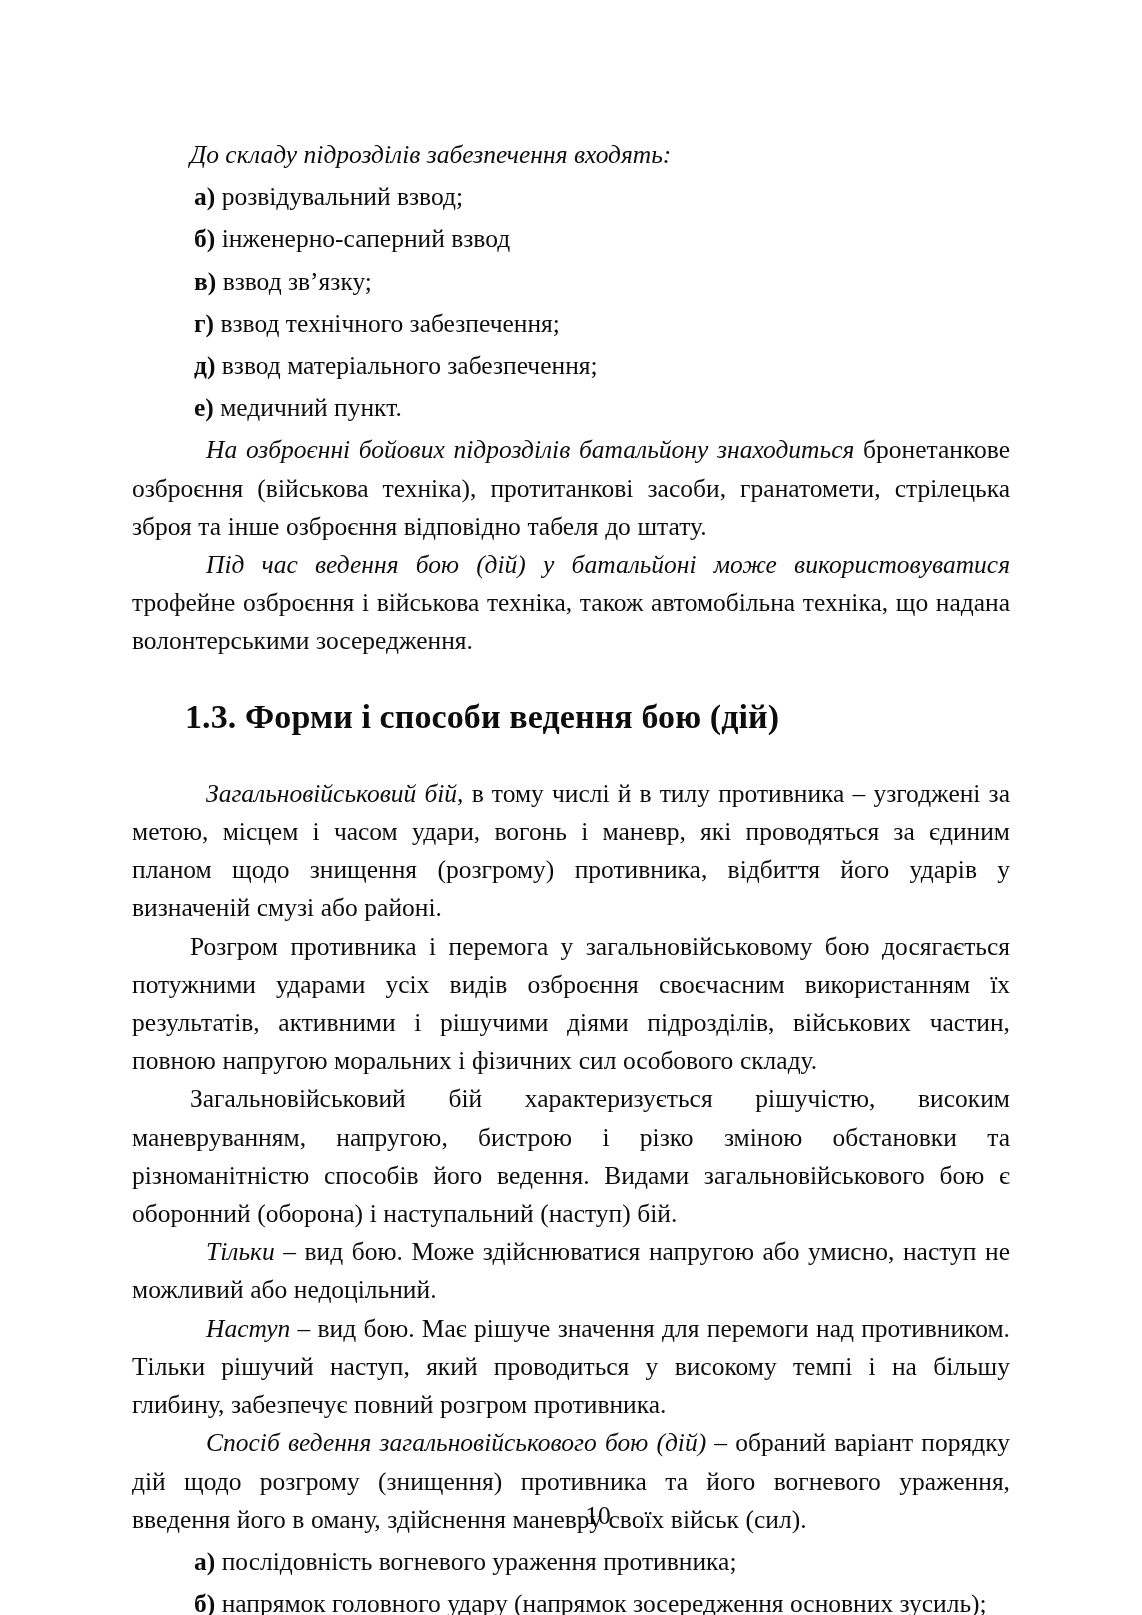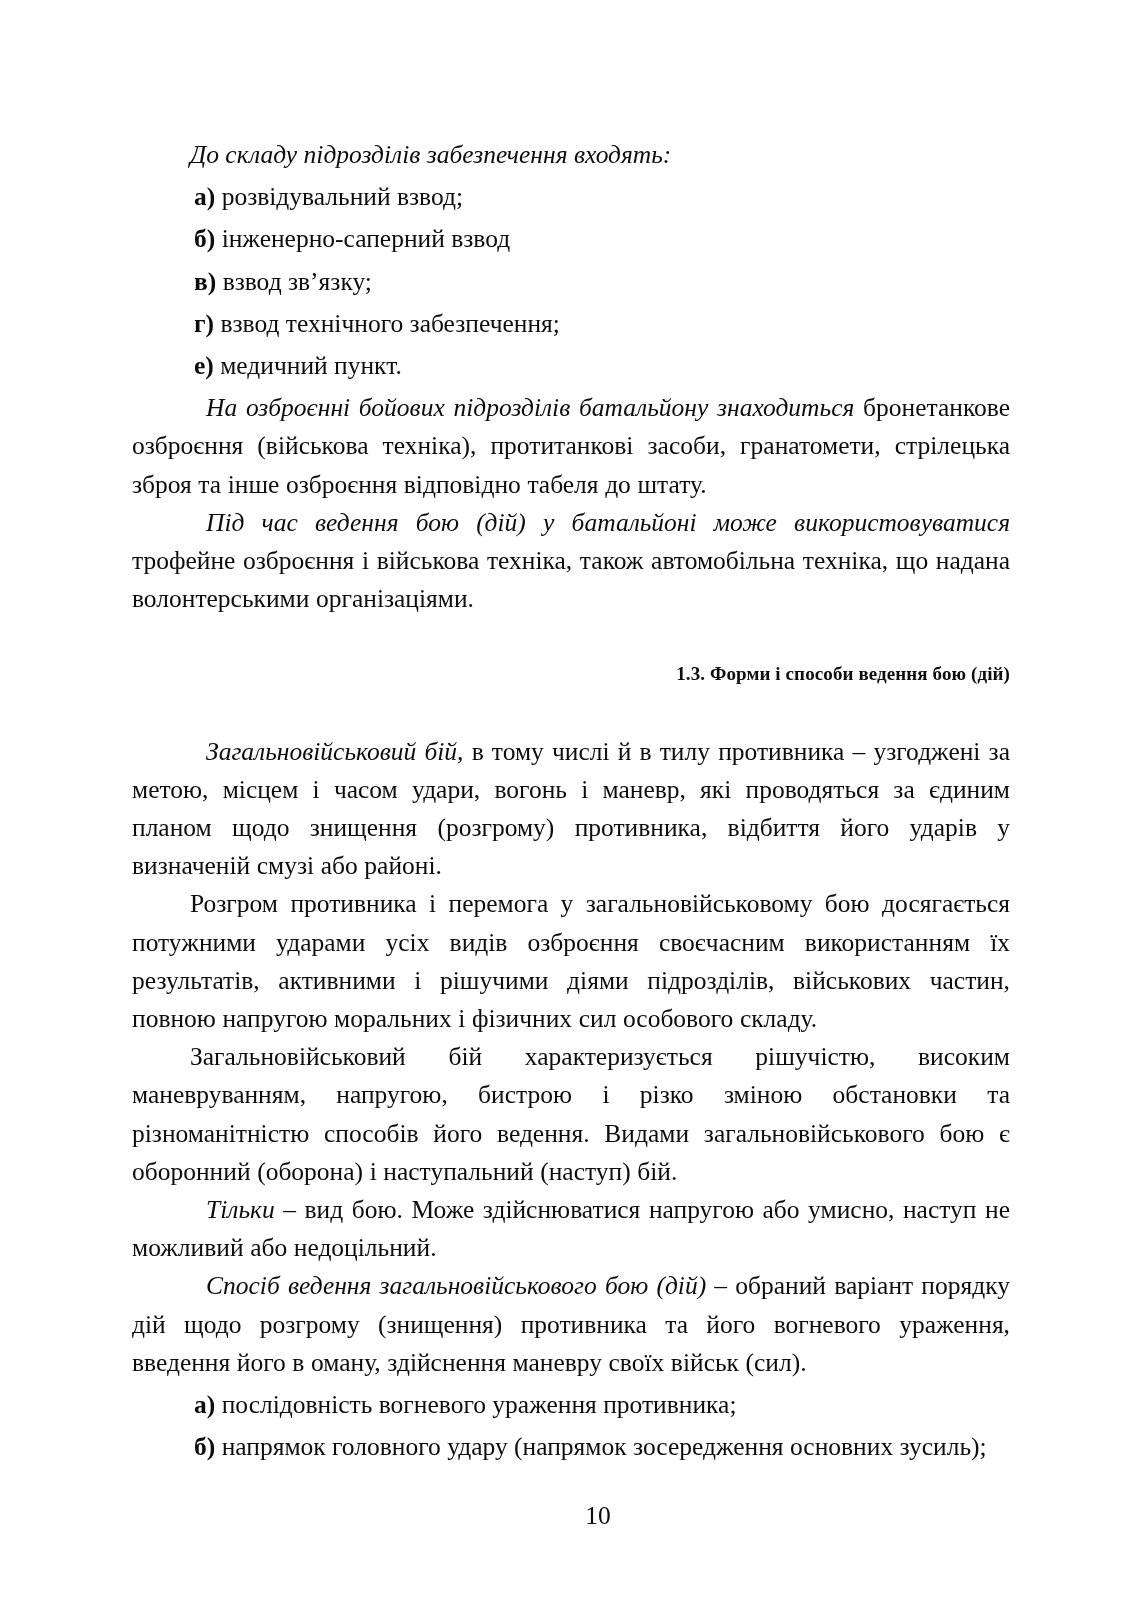--- a/index.html
+++ b/index.html
@@ -60,24 +60,24 @@
   p.intro {
     margin: 0;
     font-size: 25.5px;
     line-height: 38.2px;
     text-align: left;
     text-indent: 58px;
     font-style: italic;
   }
   h2.heading {
     margin: 0;
-    font-size: 19px;
+    font-size: 34px;
     line-height: 38.2px;
     font-weight: bold;
-    text-align: right;
+    text-align: left;
     text-indent: 53px;
     letter-spacing: 0.1px;
   }
   .gap-before-heading { height: 37px; }
   .gap-after-heading  { height: 39px; }
   .page-number {
     position: absolute;
     left: 0;
     top: 1484px;
     width: 1142px;
@@ -93,38 +93,40 @@
 
 <div class="page">
   <div class="content">
 
     <p class="intro">До складу підрозділів забезпечення входять:</p>
 
     <p class="item"><span class="marker">а)</span><span> розвідувальний взвод;</span></p>
     <p class="item"><span class="marker">б)</span><span> інженерно-саперний взвод</span></p>
     <p class="item"><span class="marker">в)</span><span> взвод зв’язку;</span></p>
     <p class="item"><span class="marker">г)</span><span> взвод технічного забезпечення;</span></p>
+    <p class="item"><span class="marker">д)</span><span> взвод матеріального забезпечення;</span></p>
     <p class="item"><span class="marker">е)</span><span> медичний пункт.</span></p>
 
     <p class="para"><span class="lead">На озброєнні бойових підрозділів батальйону знаходиться</span><span> бронетанкове озброєння (військова техніка), протитанкові засоби, гранатомети, стрілецька зброя та інше озброєння відповідно табеля до штату.</span></p>
 
-    <p class="para"><span class="lead">Під час ведення бою (дій) у батальйоні може використовуватися</span><span> трофейне озброєння і військова техніка, також автомобільна техніка, що надана волонтерськими організаціями.</span></p>
+    <p class="para"><span class="lead">Під час ведення бою (дій) у батальйоні може використовуватися</span><span> трофейне озброєння і військова техніка, також автомобільна техніка, що надана волонтерськими зосередження.</span></p>
 
     <div class="gap-before-heading"></div>
     <h2 class="heading">1.3. Форми і способи ведення бою (дій)</h2>
     <div class="gap-after-heading"></div>
 
     <p class="para"><span class="lead">Загальновійськовий бій,</span><span> в тому числі й в тилу противника – узгоджені за метою, місцем і часом удари, вогонь і маневр, які проводяться за єдиним планом щодо знищення (розгрому) противника, відбиття його ударів у визначеній смузі або районі.</span></p>
 
     <p class="para">Розгром противника і перемога у загальновійськовому бою досягається потужними ударами усіх видів озброєння своєчасним використанням їх результатів, активними і рішучими діями підрозділів, військових частин, повною напругою моральних і фізичних сил особового складу.</p>
 
     <p class="para">Загальновійськовий бій характеризується рішучістю, високим маневруванням, напругою, бистрою і різко зміною обстановки та різноманітністю способів його ведення. Видами загальновійськового бою є оборонний (оборона) і наступальний (наступ) бій.</p>
 
     <p class="para"><span class="lead">Тільки</span><span> – вид бою. Може здійснюватися напругою або умисно, наступ не можливий або недоцільний.</span></p>
 
+    <p class="para"><span class="lead">Наступ</span><span> – вид бою. Має рішуче значення для перемоги над противником. Тільки рішучий наступ, який проводиться у високому темпі і на більшу глибину, забезпечує повний розгром противника.</span></p>
 
     <p class="para"><span class="lead">Спосіб ведення загальновійськового бою (дій)</span><span> – обраний варіант порядку дій щодо розгрому (знищення) противника та його вогневого ураження, введення його в оману, здійснення маневру своїх військ (сил).</span></p>
 
 
     <p class="item"><span class="marker">а)</span><span> послідовність вогневого ураження противника;</span></p>
     <p class="item"><span class="marker">б)</span><span> напрямок головного удару (напрямок зосередження основних зусиль);</span></p>
 
   </div>
 
   <div class="page-number">10</div>

